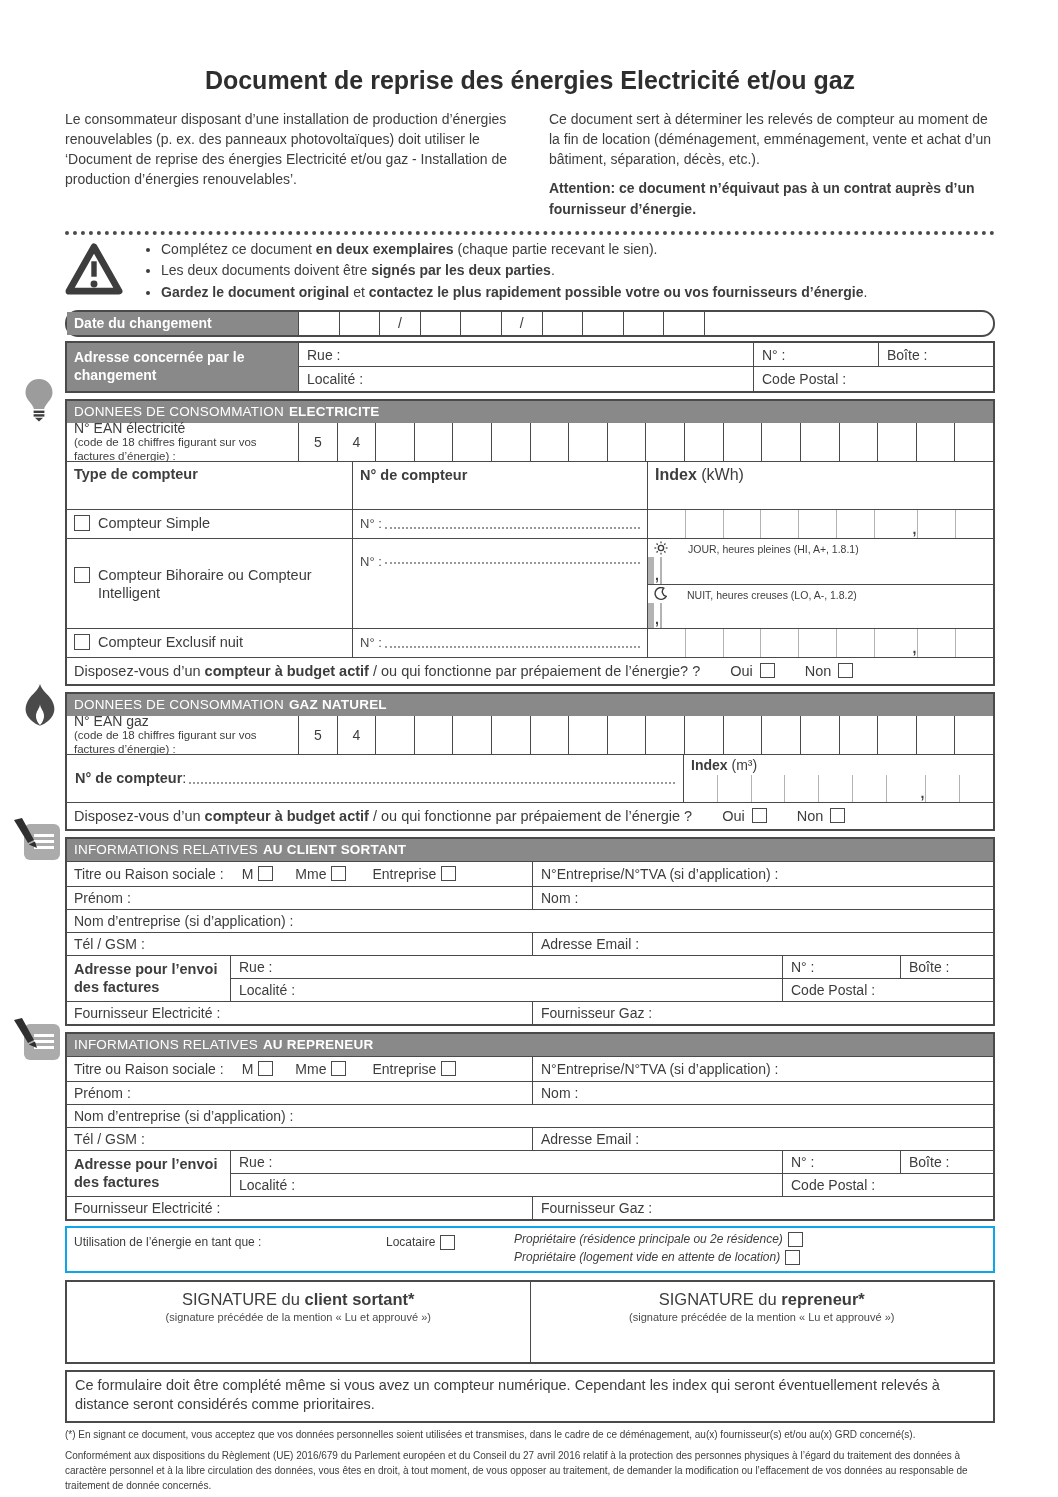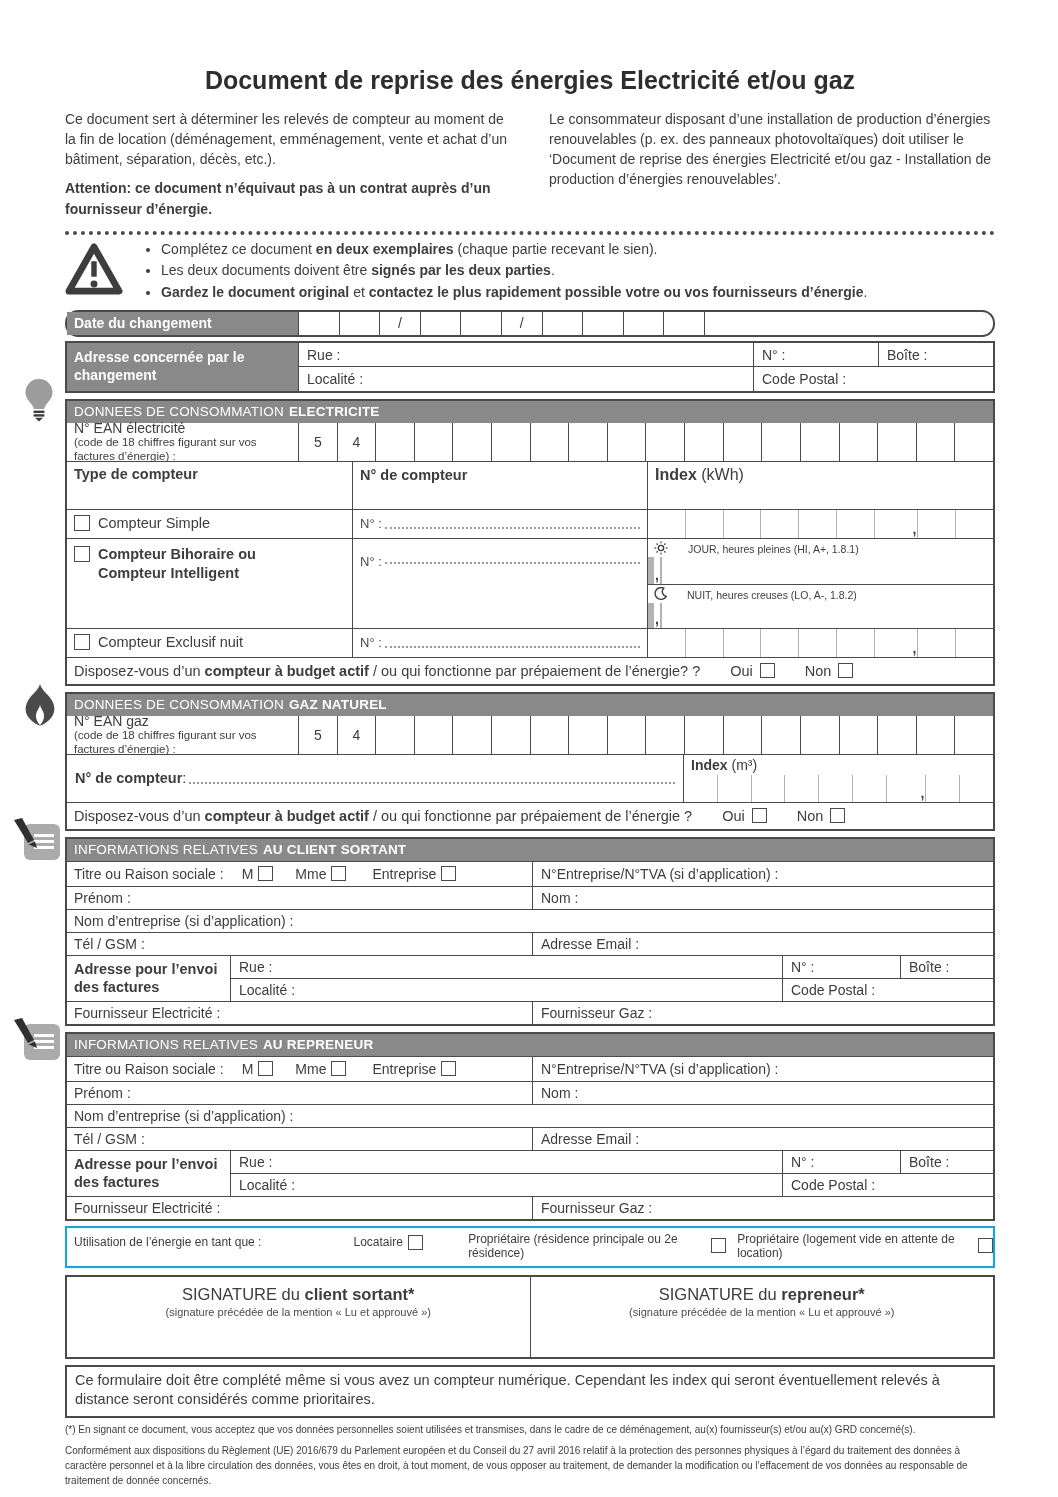--- a/index.html
+++ b/index.html
@@ -63,21 +63,21 @@
   .thead { height: 48px; }
   .thead .tc2, .thead .tc3 { padding: 4px 7px; display: block; }
   .bold14 { font-weight: bold; font-size: 14.5px; }
   .tnote { font-size: 11.5px; line-height: 1.25; margin-top: 2px; }
 
   .chkline { display: flex; align-items: flex-start; gap: 8px; }
   .cb { width: 16px; height: 16px; border: 1.6px solid #4a4a4a; flex: none; background: #fff; }
   .mlabel { font-size: 14.5px; line-height: 1.3; margin-top: -1px; }
 
   .mrow .tc1 { display: flex; align-items: center; }
-  .mrow .tc1.topalign { align-items: flex-start; padding-top: 7px; font-weight: bold; }
+  .mrow .tc1.topalign { align-items: center; padding-top: 7px; }
   .numline { flex: 1; display: flex; align-items: center; font-size: 13px; color: #4a4a4a; }
   .numline.topalign { align-items: flex-start; padding-top: 15px; }
   .lead { flex: 1; border-bottom: 2px dotted #999; height: .8em; margin-left: 3px; }
 
   .idx { display: flex; height: 100%; }
   .icell { flex: 1; border-left: 1px solid #b3b3b3; }
   .idx .icell:first-child { border-left: none; }
   .comma { align-self: flex-end; font-weight: bold; font-size: 14px; line-height: 1; padding: 0 1px 2px; }
 
   .h-meter { height: 29px; }
@@ -107,21 +107,21 @@
 
   .inv { display: flex; border-top: 1px solid #4a4a4a; height: 46px; }
   .invlabel { width: 163px; padding-left: 7px; font-weight: bold; font-size: 14.5px; display: flex; align-items: center; line-height: 1.3; }
   .invfields { flex: 1; border-left: 1px solid #4a4a4a; display: flex; flex-direction: column; }
   .w-numi { width: 118px; } .w-boitei { width: 93px; } .w-cpi { width: 211px; }
 
   
   .util { margin-top: 5px; border: 2px solid #0ea5e9; padding: 4px 0 6px 7px; font-size: 12px; display: flex; align-items: flex-start; }
   .ulabel { width: 312px; padding-top: 3px; }
   .uopt1 { display: flex; align-items: center; width: 128px; padding-top: 3px; }
-  .ucol { display: flex; gap: 11px; }
+  .ucol { display: flex; flex-direction: column; gap: 3px; font-style: italic; }
   .uline { display: flex; align-items: center; }
 
   
   .sig { margin-top: 7px; border: 2px solid #4a4a4a; display: flex; height: 84px; }
   .sighalf { flex: 1; text-align: center; padding-top: 8px; }
   .sighalf + .sighalf { border-left: 1px solid #4a4a4a; }
   .sigline { font-size: 16.5px; }
   .sigsub { font-size: 11px; margin-top: 2px; color: #4a4a4a; }
 
   .notebox { margin-top: 6px; border: 2px solid #4a4a4a; padding: 4px 8px 6px; font-size: 14.5px; line-height: 1.35; }
@@ -176,25 +176,25 @@
         </g>
       </svg>
   </div>
 
   <div class="main">
 
     <div class="title">Document de reprise des énergies Electricité et/ou gaz</div>
 
     <div class="intro">
       <div class="col">
+        <p>Le consommateur disposant d’une installation de production d’énergies renouvelables (p. ex. des panneaux photovoltaïques) doit utiliser le ‘Document de reprise des énergies Electricité et/ou gaz - Installation de production d’énergies renouvelables’.</p>
+      </div>
+      <div class="col">
         <p>Ce document sert à déterminer les relevés de compteur au moment de la fin de location (déménagement, emménagement, vente et achat d’un bâtiment, séparation, décès, etc.).</p>
         <p class="attention">Attention: ce document n’équivaut pas à un contrat auprès d’un fournisseur d’énergie.</p>
-      </div>
-      <div class="col">
-        <p>Le consommateur disposant d’une installation de production d’énergies renouvelables (p. ex. des panneaux photovoltaïques) doit utiliser le ‘Document de reprise des énergies Electricité et/ou gaz - Installation de production d’énergies renouvelables’.</p>
       </div>
     </div>
 
     <div class="dotline"></div>
 
     <div class="warn">
       <span>
         <svg width="58" height="54" viewBox="0 0 60 56">
             <path d="M30 5 L56 51 L4 51 Z" fill="none" stroke="#3d3d3d" stroke-width="7" stroke-linejoin="round"></path>
             <rect x="27.2" y="20" width="5.6" height="16" fill="#3d3d3d"></rect>

